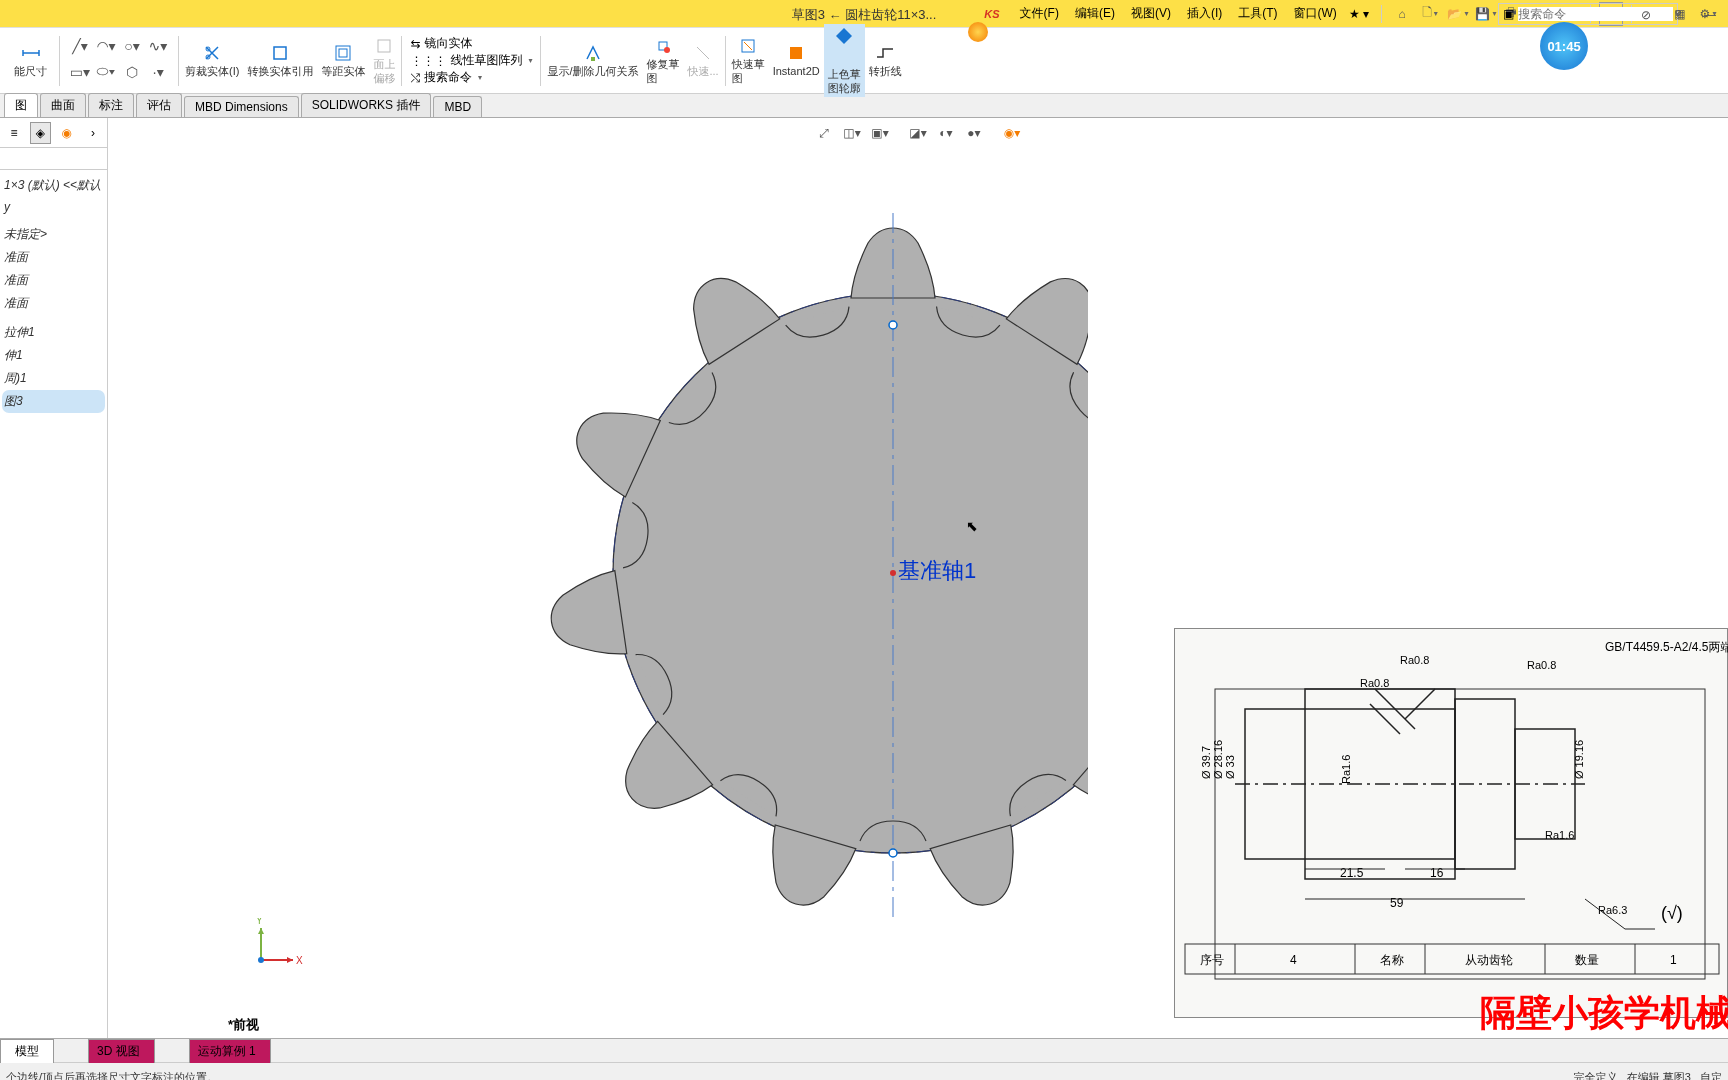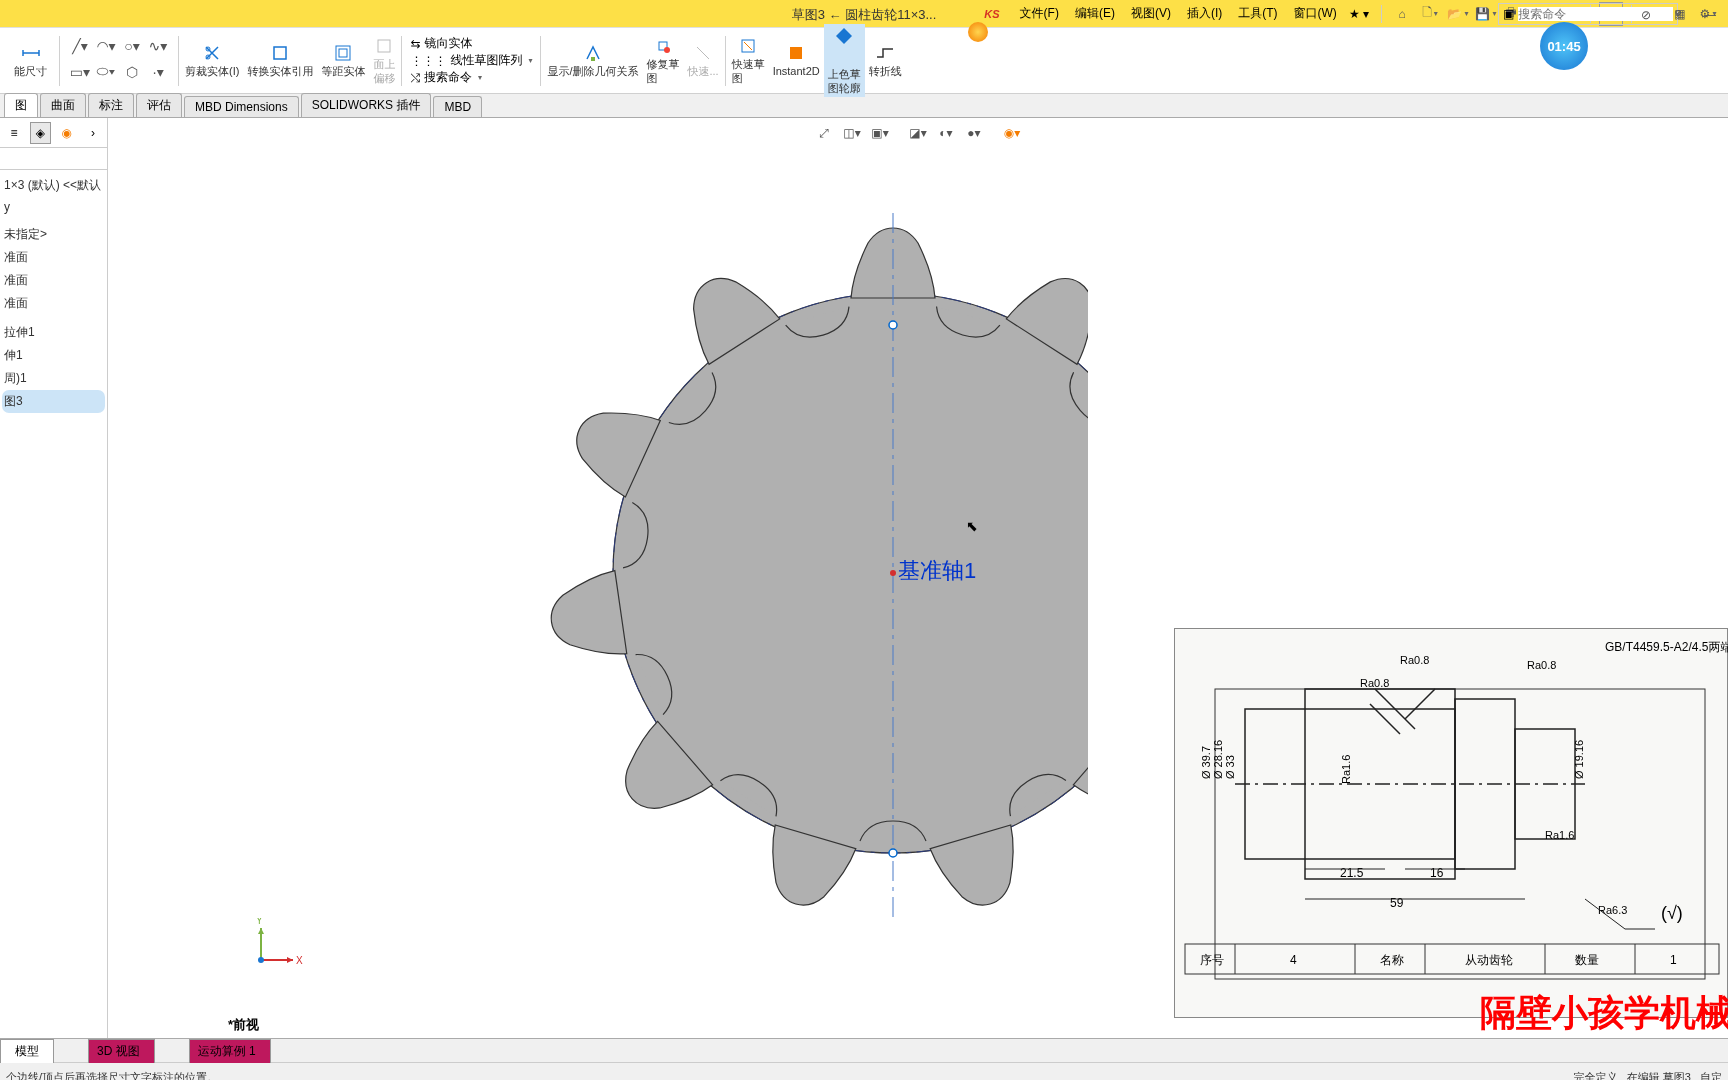--- a/index.html
+++ b/index.html
@@ -25,21 +25,21 @@
 .small-tool { width: 24px; height: 20px; display: flex; align-items: center; justify-content: center; cursor: pointer; font-size: 14px; color: #555; }
 .tabbar { height: 24px; background: #f0f0f0; border-bottom: 1px solid #aaa; display: flex; align-items: flex-end; padding-left: 4px; }
 .tab { padding: 3px 10px; background: #fff; border: 1px solid #aaa; border-bottom: none; margin-right: 2px; cursor: pointer; font-size: 12px; border-radius: 3px 3px 0 0; }
 .tab.inactive { background: #e8e8e8; }
 .main-area { position: relative; height: calc(1080px - 28px - 66px - 24px - 24px - 18px); display: flex; }
 .side-panel { width: 108px; background: #fff; border-right: 1px solid #ccc; overflow: hidden; }
 .panel-tabs { display: flex; border-bottom: 1px solid #ccc; height: 30px; align-items: center; gap: 6px; padding: 0 4px; }
 .panel-tab { width: 22px; height: 22px; display: flex; align-items: center; justify-content: center; cursor: pointer; border: 1px solid transparent; }
 .panel-tab.active { border: 1px solid #999; background: #e8e8e8; }
 .tree { padding: 4px 2px; font-size: 12px; color: #333; }
-.tree-item { padding: 3px 2px; cursor: pointer; white-space: nowrap; overflow: hidden; }
+.tree-item { padding: 3px 2px; cursor: pointer; white-space: nowrap; overflow: hidden; font-style: italic; }
 .tree-item.selected { background: #cce4f7; border-radius: 7px; }
 .viewport { flex: 1; background: #fff; position: relative; overflow: hidden; }
 .view-toolbar { position: absolute; top: 4px; left: 50%; transform: translateX(-50%); display: flex; gap: 6px; z-index: 5; }
 .vt-icon { width: 22px; height: 22px; cursor: pointer; display: flex; align-items: center; justify-content: center; color: #555; }
 .gear-svg { position: absolute; left: 340px; top: 20px; }
 .axis-label { position: absolute; left: 790px; top: 428px; color: #0033cc; font-size: 22px; font-weight: 500; margin-top: 10px; }
 .triad { position: absolute; left: 135px; bottom: 60px; }
 .view-label { position: absolute; left: 120px; bottom: 4px; font-size: 13px; font-weight: bold; }
 .drawing-overlay { position: absolute; right: 0; bottom: 20px; width: 554px; height: 390px; background: #f8f8f6; border: 1px solid #888; }
 .watermark { position: absolute; right: -4px; bottom: 0; color: #ff0000; font-size: 36px; font-weight: bold; white-space: nowrap; }

